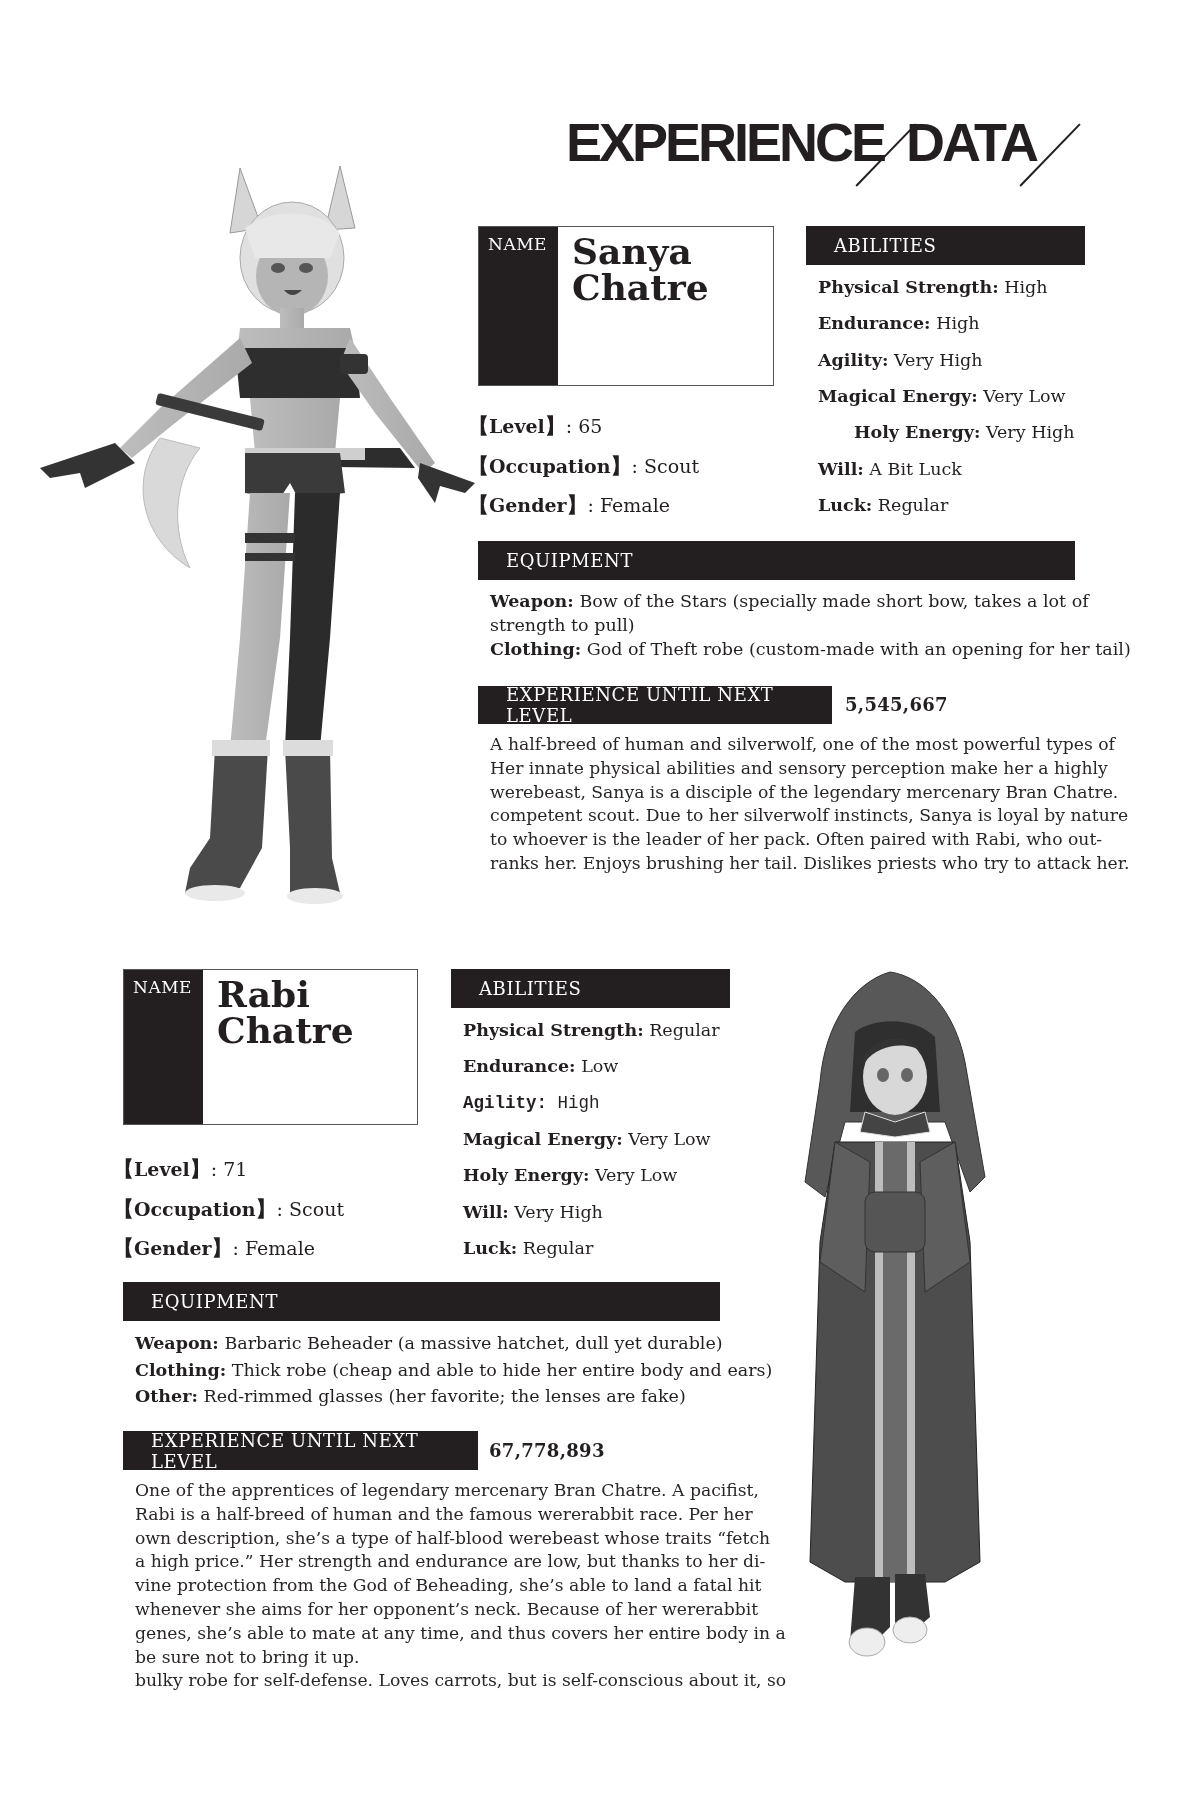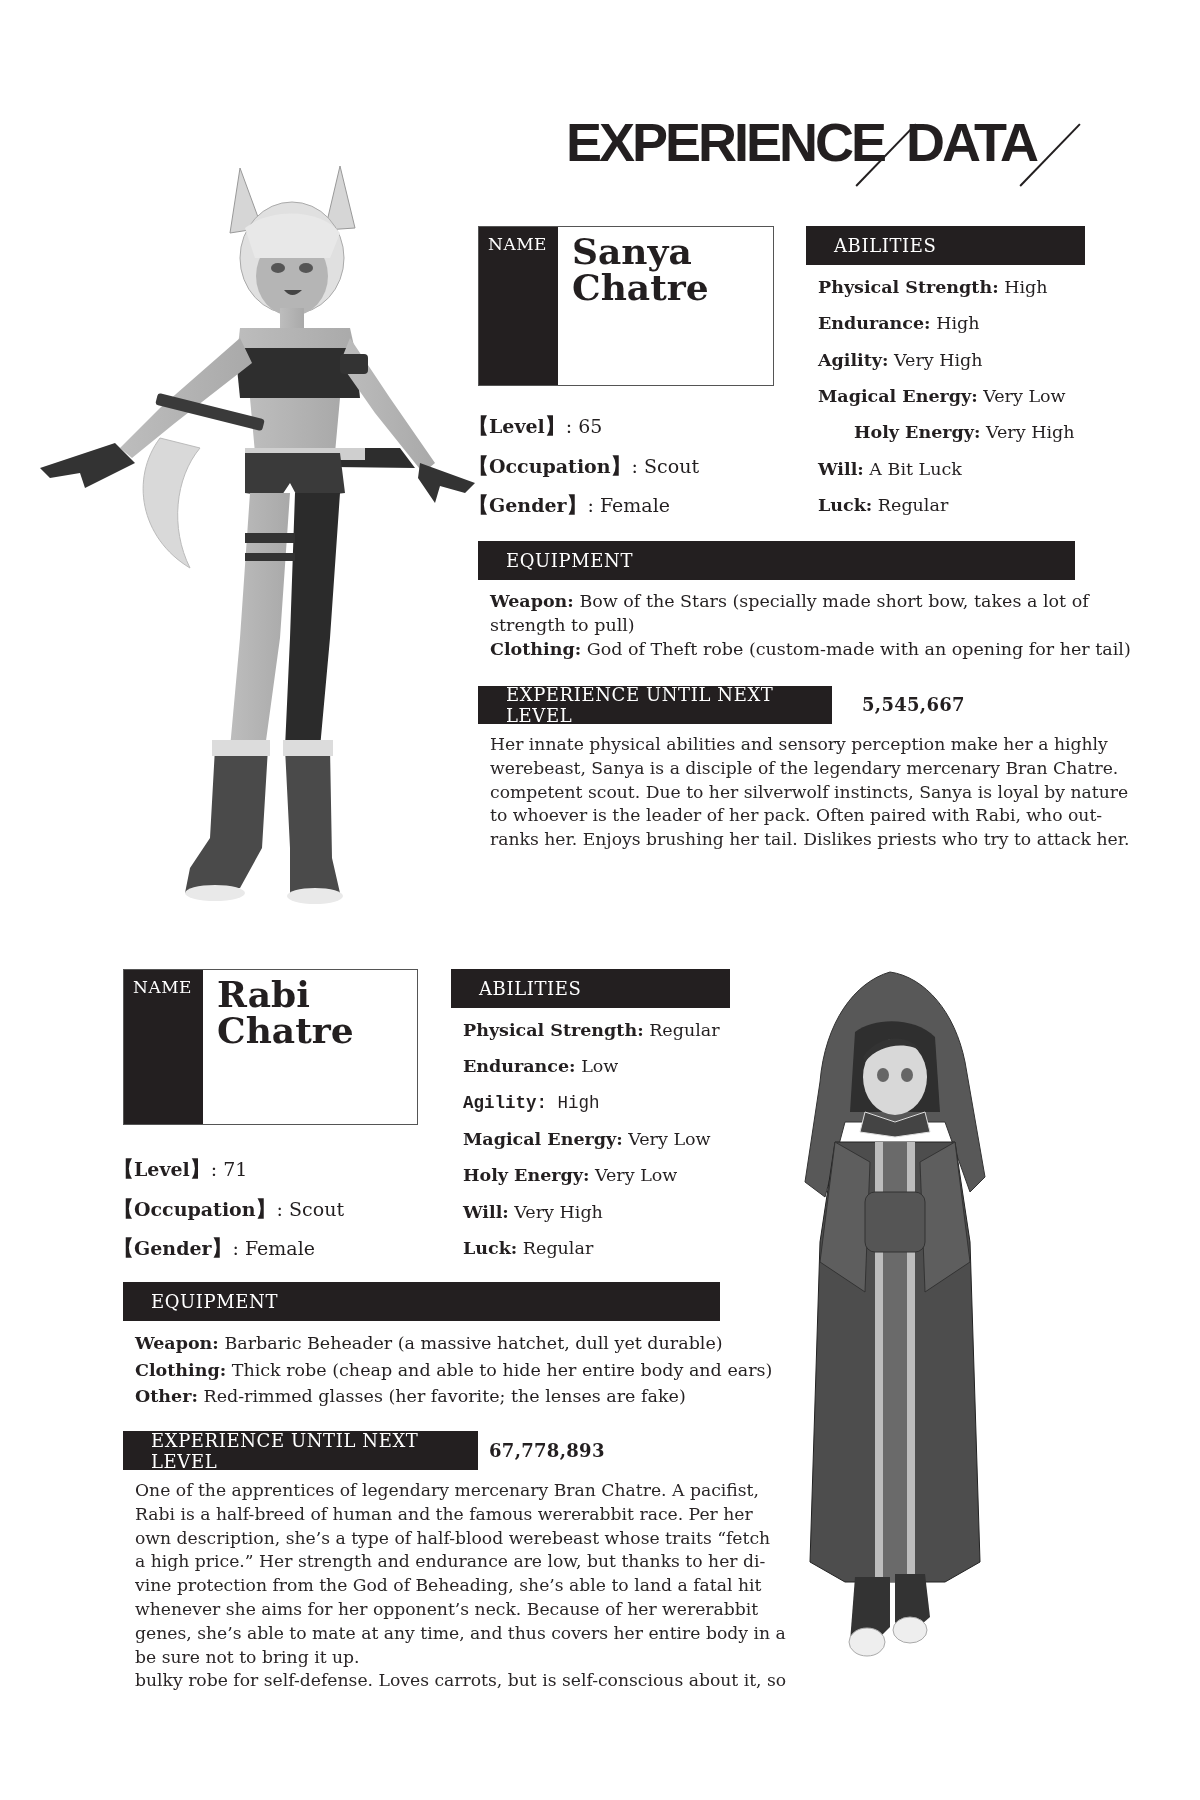--- a/index.html
+++ b/index.html
@@ -117,23 +117,24 @@
 </div>
 
 <div class="abs bar" style="left:478px;top:541px;width:597px;height:39px;">EQUIPMENT</div>
 <div class="abs" style="left:490px;top:589px;">
   <div class="eqline"><b>Weapon:</b> <span>Bow of the Stars (specially made short bow, takes a lot of</span></div>
   <div class="eqline"><span>strength to pull)</span></div>
   <div class="eqline"><b>Clothing:</b> <span>God of Theft robe (custom-made with an opening for her tail)</span></div>
 </div>
 
 <div class="abs bar" style="left:478px;top:686px;width:354px;height:38px;">EXPERIENCE UNTIL NEXT LEVEL</div>
-<div class="abs expval" style="left:845px;top:694px;margin-left:17px;">5,545,667</div>
+<div class="abs expval" style="left:845px;top:694px;">5,545,667</div>
 
 <div class="abs desc" style="left:490px;top:733px;">
+  <div>A half-breed of human and silverwolf, one of the most powerful types of</div>
   <div>Her innate physical abilities and sensory perception make her a highly</div>
   <div>werebeast, Sanya is a disciple of the legendary mercenary Bran Chatre.</div>
   <div>competent scout. Due to her silverwolf instincts, Sanya is loyal by nature</div>
   <div>to whoever is the leader of her pack. Often paired with Rabi, who out-</div>
   <div>ranks her. Enjoys brushing her tail. Dislikes priests who try to attack her.</div>
 </div>
 
 <div class="abs namebox" style="left:123px;top:969px;width:295px;height:156px;">
   <div class="blk" style="width:79px;"></div>
   <div class="nlabel" style="left:9px;">NAME</div>

